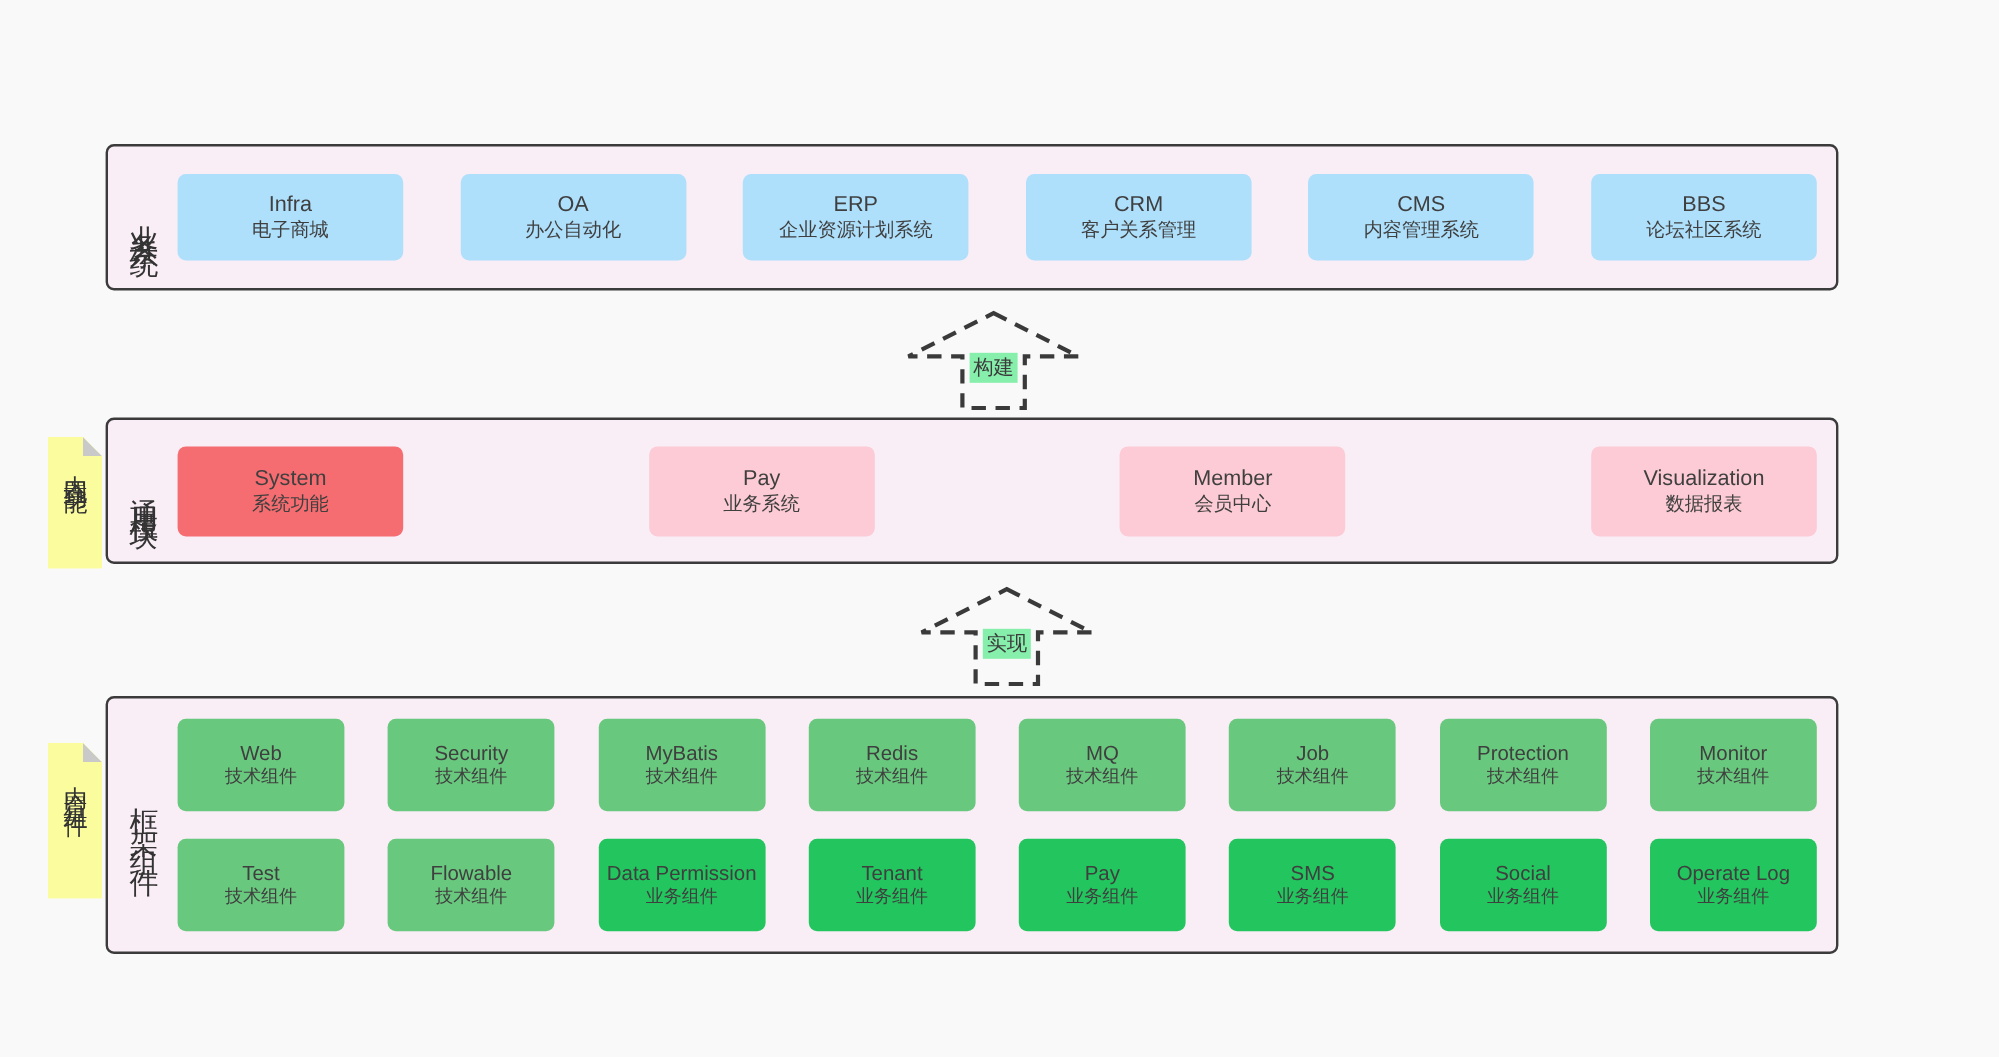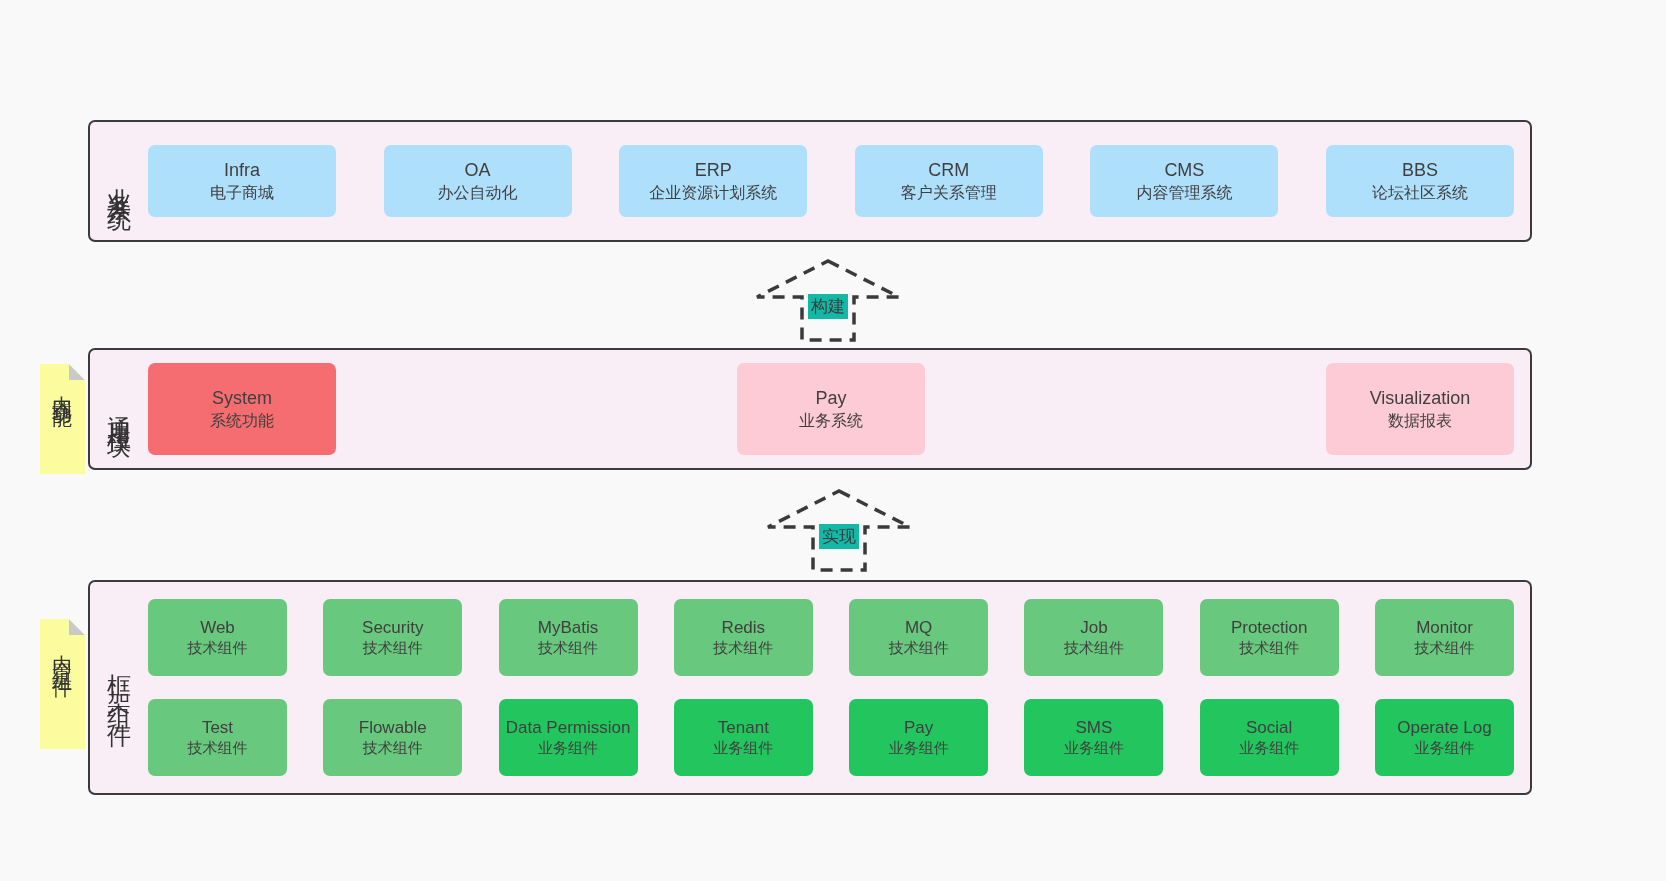--- a/index.html
+++ b/index.html
@@ -34,39 +34,39 @@
   .cards-col {
     flex:1; display:flex; flex-direction:column; gap:23px; margin-right:16px;
   }
   .cards-col .cards { margin-right:0; }
   
   .card {
     width:188px; height:72px; border-radius:7px;
     display:flex; flex-direction:column; align-items:center; justify-content:center;
     text-align:center;
   }
-  .panel-mid .card { height:92px;justify-content:center; }
+  .panel-mid .card { height:75px;justify-content:center; }
   .panel-bottom .card { width:139px; height:77px; padding:2px 6px; }
   .card .t { font-size:18px; line-height:1.3; }
   .card .s { font-size:16px; line-height:1.35; }
   .panel-bottom .card .t { font-size:17px; line-height:1.25; }
   .panel-bottom .card .s { font-size:15px; line-height:1.3; }
   .blue        { background:#aedffb; }
   .red         { background:#f56d70; }
   .pink        { background:#fccbd5; }
   .green       { background:#68c87d; }
   .green-light { background:#22c55e; }
   
   .arrow { position:absolute; width:150px; height:88px; }
   .arrow-build     { left:753px; top:256px; }
   .arrow-implement { left:764px; top:486px; }
   .arrow svg { position:absolute; inset:0; }
   .arrow .lbl {
     position:absolute; left:50%; top:38px; transform:translateX(-50%);
-    background:#14b8a6; padding:1px 3px;
+    background:#86efac; padding:1px 3px;
     font-size:17px; color:#3c3c3c; white-space:nowrap;
   }
   
   .sticky {
     position:absolute; left:40px; width:45px;
     background:#fbfc9e;
     clip-path:polygon(0 0, calc(100% - 16px) 0, 100% 16px, 100% 100%, 0 100%);
     display:flex; justify-content:center;
   }
   .sticky-features   { top:364px; height:110px; padding-top:16px; }
@@ -135,20 +135,24 @@
   <div class="cards">
     <div class="card red">
       <div class="t">System</div>
       <div class="s">系统功能</div>
     </div>
     <div class="card pink">
       <div class="t">Pay</div>
       <div class="s">业务系统</div>
     </div>
     <div class="card pink">
+      <div class="t">Member</div>
+      <div class="s">会员中心</div>
+    </div>
+    <div class="card pink">
       <div class="t">Visualization</div>
       <div class="s">数据报表</div>
     </div>
   </div>
 </div>
 
 <div class="arrow arrow-implement">
   <svg viewBox="0 0 150 88">
     <polygon points="75,5 146,41 101,41 101,84 49,84 49,41 4,41" fill="none" stroke="#3a3a3a" stroke-width="3.5" stroke-dasharray="12 8" stroke-linejoin="miter"></polygon>
   </svg>

